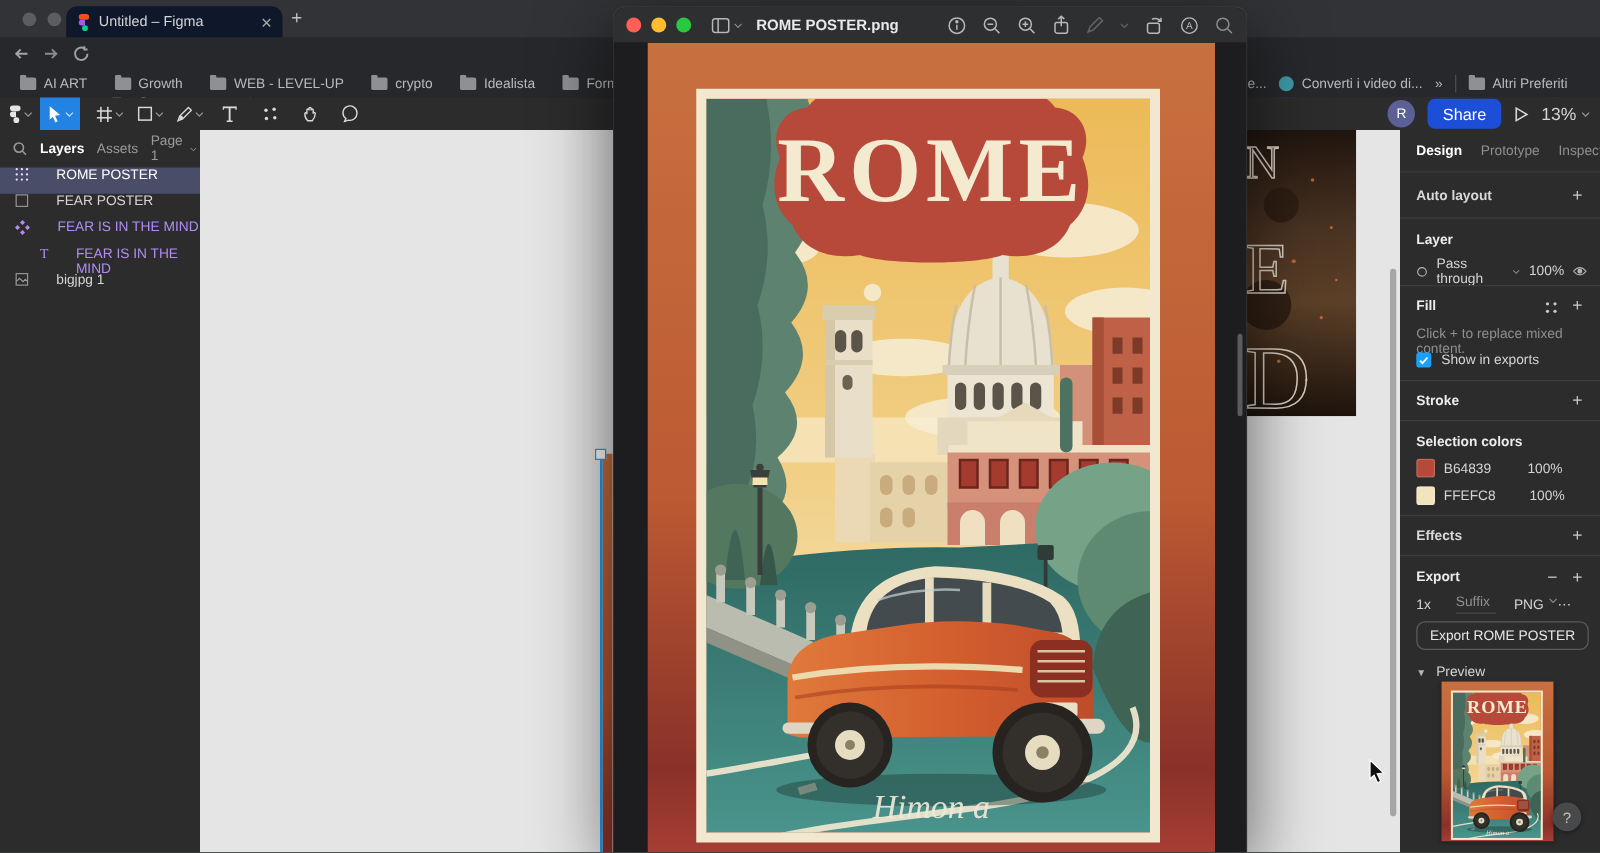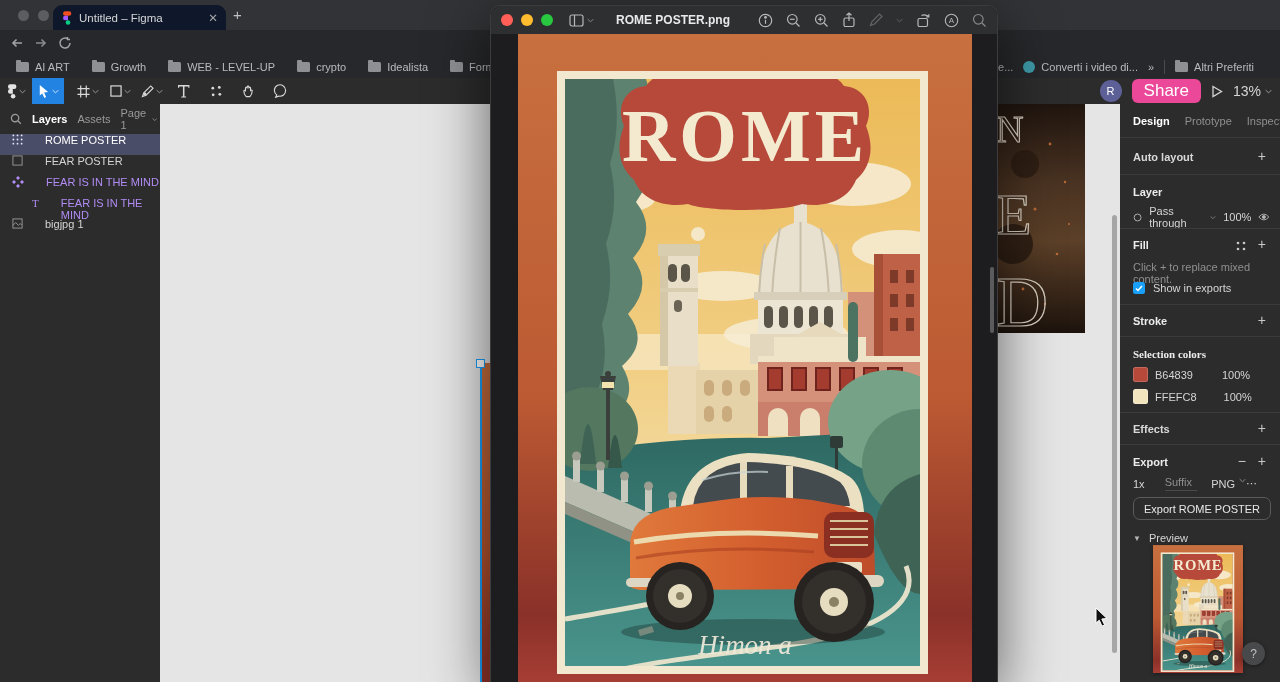--- a/index.html
+++ b/index.html
@@ -31,21 +31,21 @@
   .bkmright{position:absolute;top:56px;right:0;height:22px;display:flex;align-items:center;gap:10px;
     padding-right:26px;font-size:11px;color:#b9babd;background:#27282b;}
   
   .ftoolbar{position:absolute;top:78px;left:0;right:0;height:26px;background:#2c2c2c;display:flex;align-items:center;}
   .ftool{width:32px;height:26px;display:flex;align-items:center;justify-content:center;gap:2px;color:#d9d9d9;}
   .ftool.sel{background:#2383e2;}
   .chev{width:7px;height:5px;}
   .fright{position:absolute;top:78px;right:0;height:26px;display:flex;align-items:center;gap:10px;padding-right:8px;background:#2c2c2c;}
   .avatar{width:22px;height:22px;border-radius:50%;background:#5d5f97;color:#fff;font-size:11px;
     display:flex;align-items:center;justify-content:center;}
-  .sharebtn{background:#ec4899;color:#fff;font-size:17px;border:none;border-radius:6px;height:24px;padding:0 12px;}
+  .sharebtn{background:#1d4ed8;color:#fff;font-size:13px;border:none;border-radius:6px;height:24px;padding:0 12px;}
   .zoomctl{font-size:14px;color:#d5d5d5;display:flex;gap:4px;align-items:center;}
   .lpanel{position:absolute;top:104px;left:0;width:160px;bottom:0;background:#2c2c2c;font-size:11px;}
   .lhead{height:30px;display:flex;align-items:center;gap:10px;padding:0 10px;color:#9a9a9a;}
   .lrow{height:21px;display:flex;align-items:flex-start;gap:22px;color:#d5d5d5;padding-left:12px;}
   .lrow.sel{background:#4a4d68;color:#fff;}
   .lrow.purple{color:#b18cf5;}
   .canvas{position:absolute;top:104px;left:160px;width:960px;bottom:0;background:#e5e5e5;overflow:hidden;}
   .rpanel{position:absolute;top:104px;left:1120px;width:160px;bottom:0;background:#2c2c2c;font-size:11px;color:#d5d5d5;}
   .rdiv{position:absolute;left:0;right:0;height:1px;background:#3b3b3d;}
   .rhead{position:absolute;left:13px;font-weight:700;color:#ececec;}
@@ -53,21 +53,21 @@
   .grey{color:#8f8f8f;}
   .swatch{width:13px;height:13px;border-radius:2.5px;border:1px solid rgba(255,255,255,.18);}
   .exportbtn{position:absolute;left:13px;top:497px;width:138px;height:23px;border:1px solid #5a5a5a;
     border-radius:7px;background:transparent;color:#e8e8e8;font-size:11px;}
   .thumbbox{position:absolute;left:33px;top:441px;width:90px;height:128px;overflow:hidden;box-shadow:0 1px 4px rgba(0,0,0,.4);}
   
   .qlwin{position:absolute;left:490px;top:5px;width:508px;height:677px;background:#202022;
     border-radius:10px 10px 0 0;box-shadow:0 18px 60px rgba(0,0,0,.6);border:1px solid #3c3c3f;border-bottom:none;box-sizing:border-box;}
   .qlbar{height:28px;display:flex;align-items:center;padding:0 10px;gap:8px;background:#2e2f31;border-radius:10px 10px 0 0;}
   .qlt{width:12px;height:12px;border-radius:50%;}
-  .qltitle{font-size:12px;font-weight:700;color:#e9e9ea;margin-left:14px;white-space:nowrap;}
+  .qltitle{font-size:12px;font-weight:700;color:#e9e9ea;margin-left:3px;white-space:nowrap;}
   .qlicons{margin-left:auto;display:flex;align-items:center;gap:13px;color:#b8b8ba;}
   .qlicons .dis{opacity:.38;}
   .qlcontent{position:absolute;top:28px;left:0;right:0;bottom:0;overflow:hidden;background:#1d1d1f;}
   .helpbtn{position:absolute;left:1242px;top:642px;width:23px;height:23px;border-radius:50%;background:#48494b;
     color:#c2c2c4;font-size:12px;display:flex;align-items:center;justify-content:center;box-shadow:0 1px 4px rgba(0,0,0,.4);}
   .ic{display:inline-flex;align-items:center;justify-content:center;}
 </style>
 </head>
 <body>
 
@@ -426,21 +426,21 @@
           </svg>
         </span>
       <span>Show in exports</span>
     </div>
     <div class="rdiv" style="top:200px;"></div>
 
     <span class="rhead" style="top:211px;">Stroke</span>
     <span class="rplus" style="right:14px;top:211px;">+</span>
     <div class="rdiv" style="top:232px;"></div>
 
-    <span class="rhead" style="top:244px;font-family:Liberation Serif, serif;">Selection colors</span>
+    <span class="rhead" style="top:244px;">Selection colors</span>
     <div class="abs row" style="left:13px;top:263px;gap:7px;">
       <span class="swatch" style="background:#B6493A;"></span>
       <span>B64839</span>
       <span style="margin-left:22px;">100%</span>
     </div>
     <div class="abs row" style="left:13px;top:285px;gap:7px;">
       <span class="swatch" style="background:#F2E4BC;"></span>
       <span>FFEFC8</span>
       <span style="margin-left:20px;">100%</span>
     </div>

